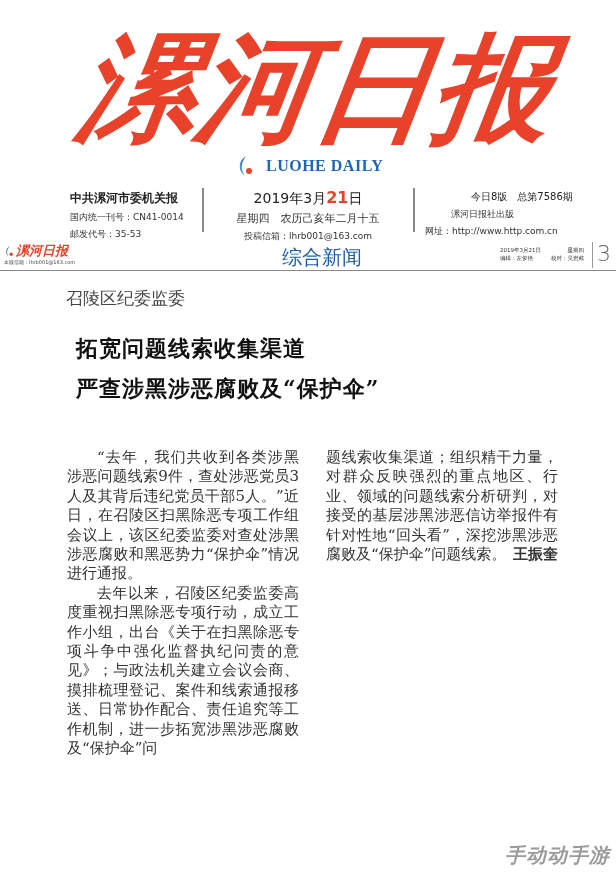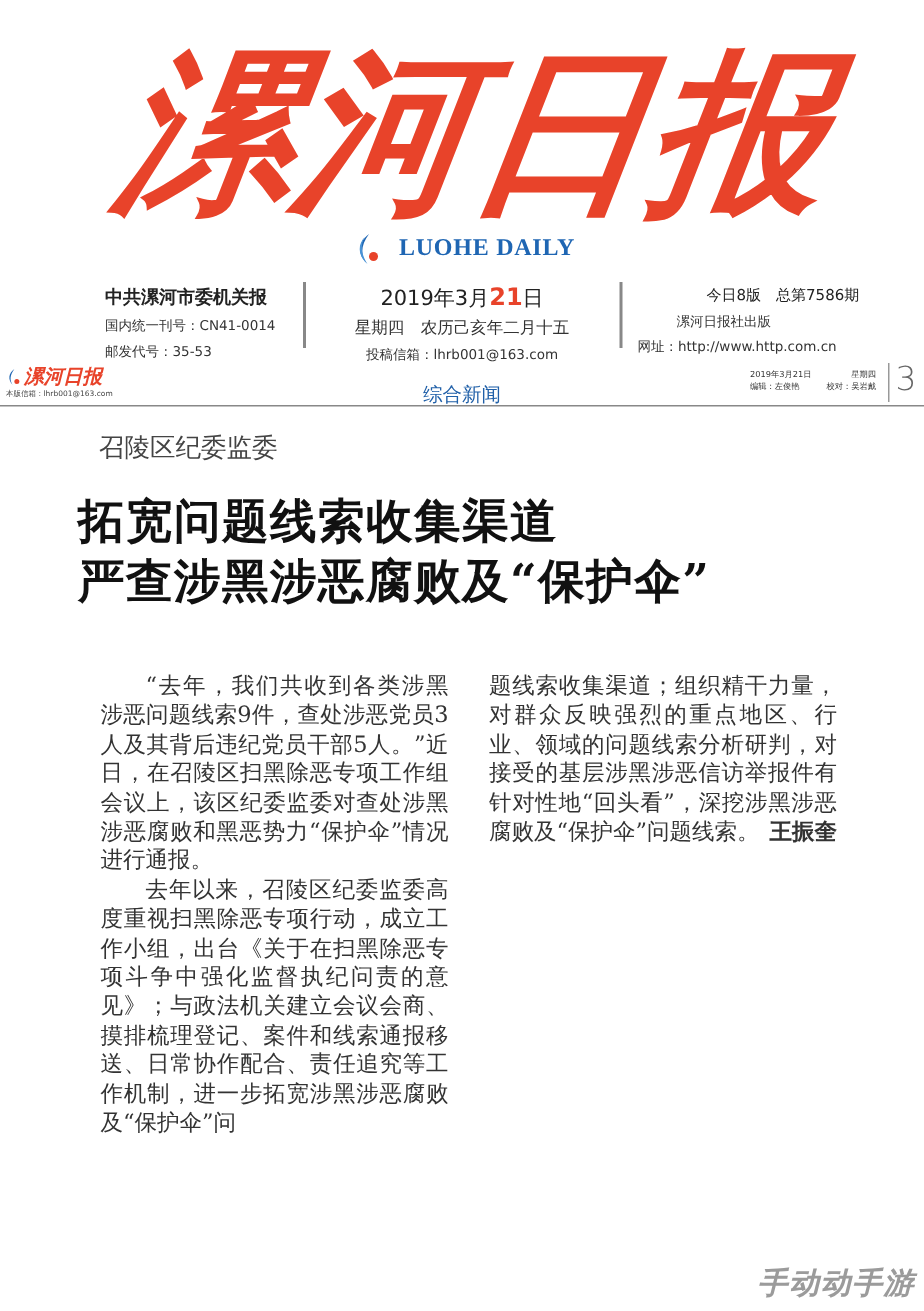--- a/index.html
+++ b/index.html
@@ -42,29 +42,29 @@
 
   .info-right { position: absolute; left: 425px; top: 190px; width: 170px; }
   .info-right .l1 { font-family: "DejaVu Sans", sans-serif; font-size: 10px; color: #222; padding-left: 6px; margin-left: 40px; }
   .info-right .l2 { font-family: "DejaVu Sans", sans-serif; font-size: 9px; color: #333; margin-top: 4px; padding-left: 26px; }
   .info-right .l3 { font-family: "DejaVu Sans", sans-serif; font-size: 9px; color: #333; margin-top: 4px; }
 
   .page-header { position: absolute; left: 0; top: 240px; width: 616px; height: 31px; }
   .ph-logo { position: absolute; left: 4px; top: 2px; display: flex; align-items: center; gap: 2px; }
   .ph-logo-text { font-family: "DejaVu Serif", serif; font-style: italic; font-weight: bold; font-size: 13px; color: #e8432a; }
   .ph-email { position: absolute; left: 4px; top: 19px; font-family: "DejaVu Sans", sans-serif; font-size: 5px; color: #444; }
-  .ph-section { position: absolute; left: 282px; top: 14px; font-family: "DejaVu Serif", serif; font-size: 13px; color: #1f5fa8; }
+  .ph-section { position: absolute; left: 282px; top: 4px; font-family: "DejaVu Serif", serif; font-size: 20px; color: #1f5fa8; }
   .ph-meta { position: absolute; left: 500px; top: 6px; font-family: "DejaVu Sans", sans-serif; font-size: 5.5px; color: #333; line-height: 8px; }
   .ph-meta .row { display: flex; justify-content: space-between; width: 84px; }
   .ph-vsep { position: absolute; left: 592px; top: 2px; width: 1px; height: 26px; background: #999; }
   .ph-page { position: absolute; left: 597px; top: 1px; font-family: "DejaVu Sans", sans-serif; font-size: 22px; color: #666; font-weight: 300; }
   .ph-rule { position: absolute; left: 0; top: 30px; width: 616px; height: 1px; background: #888; }
 
   .kicker { position: absolute; left: 66px; top: 287px; font-family: "DejaVu Sans", sans-serif; font-size: 17px; color: #444; }
-  .headline { position: absolute; left: 52px; top: 328px; font-family: "DejaVu Serif", serif; font-weight: bold; font-size: 31px; line-height: 40px; color: #111; letter-spacing: 1px; }
+  .headline { position: absolute; left: 76px; top: 328px; font-family: "DejaVu Serif", serif; font-weight: bold; font-size: 22px; line-height: 40px; color: #111; letter-spacing: 1px; }
 
   .col { position: absolute; top: 448px; width: 232px; font-family: "DejaVu Serif", serif; font-size: 15px; line-height: 19.4px; color: #333; text-align: justify; }
   .col.left { left: 67px; }
   .col.right { left: 326px; }
   .para { text-indent: 2em; }
   .para.cont { text-indent: 0; }
   .byline { display: block; text-align: right; font-weight: bold; margin-top: -19.4px; }
 
   .watermark { position: absolute; left: 505px; top: 842px; font-family: "DejaVu Sans", sans-serif; font-weight: bold; font-style: italic; font-size: 20px; color: #9b9b9b; letter-spacing: 1px; }
 </style>

